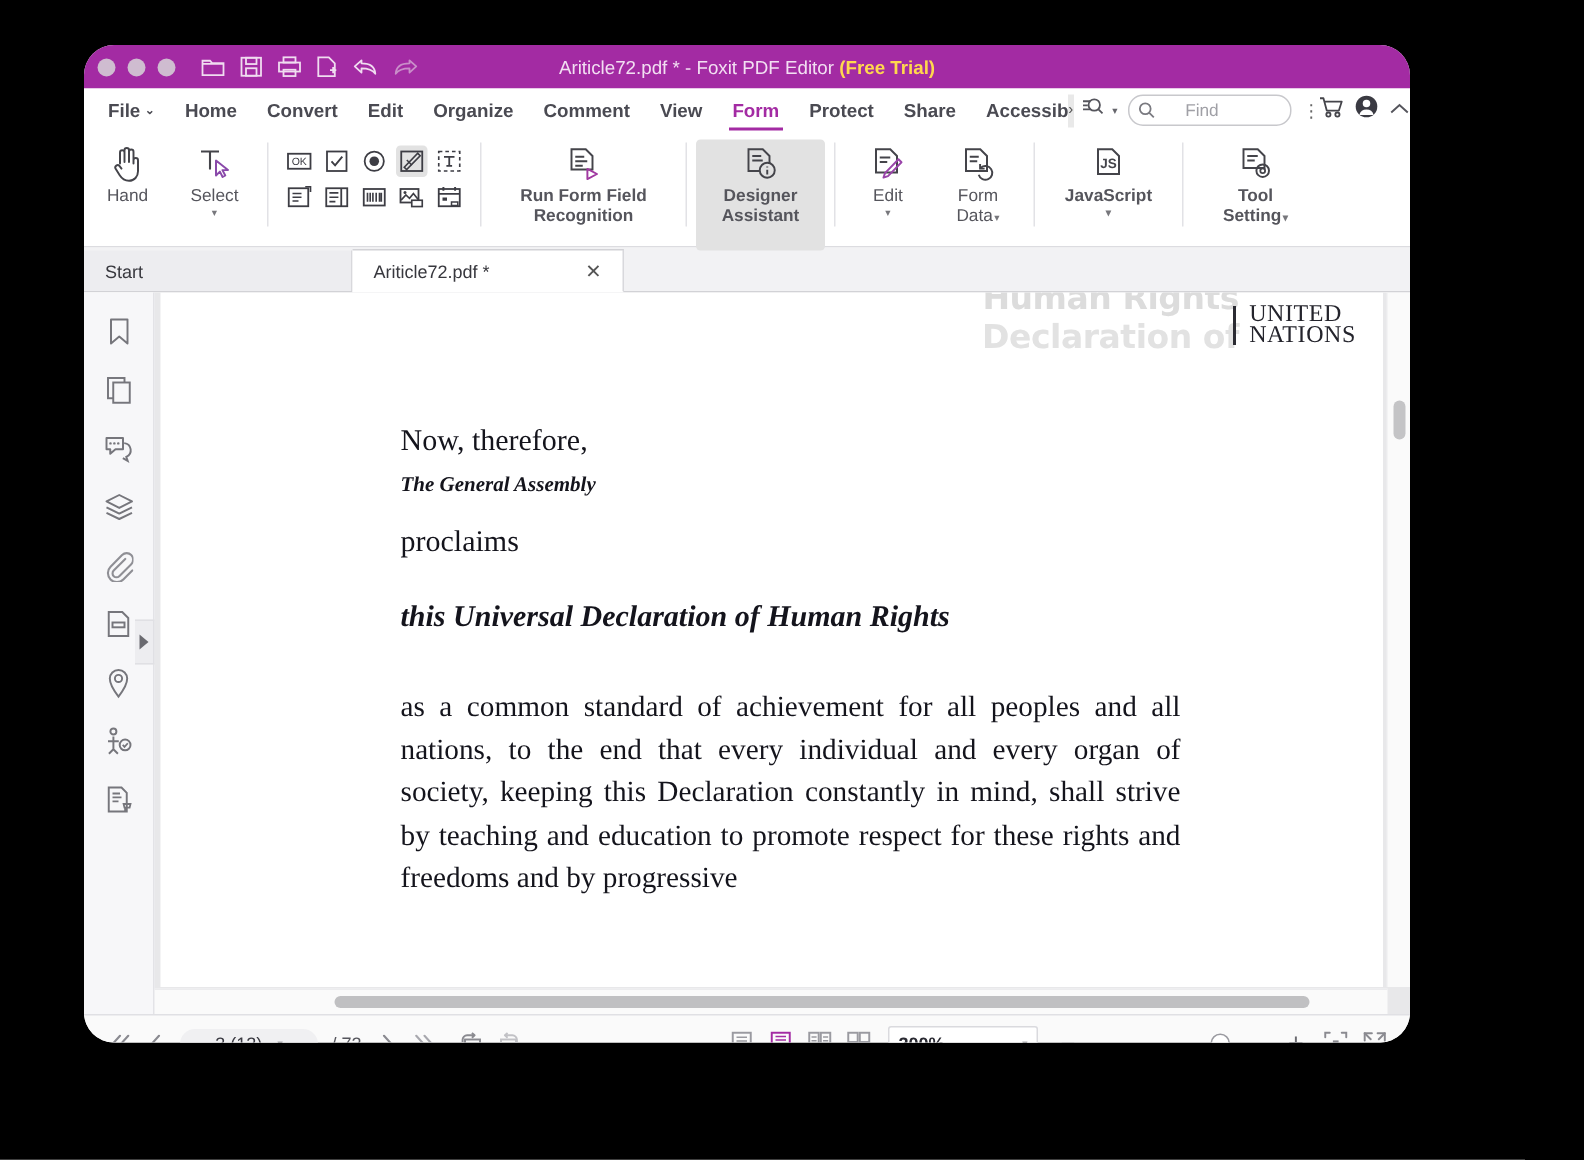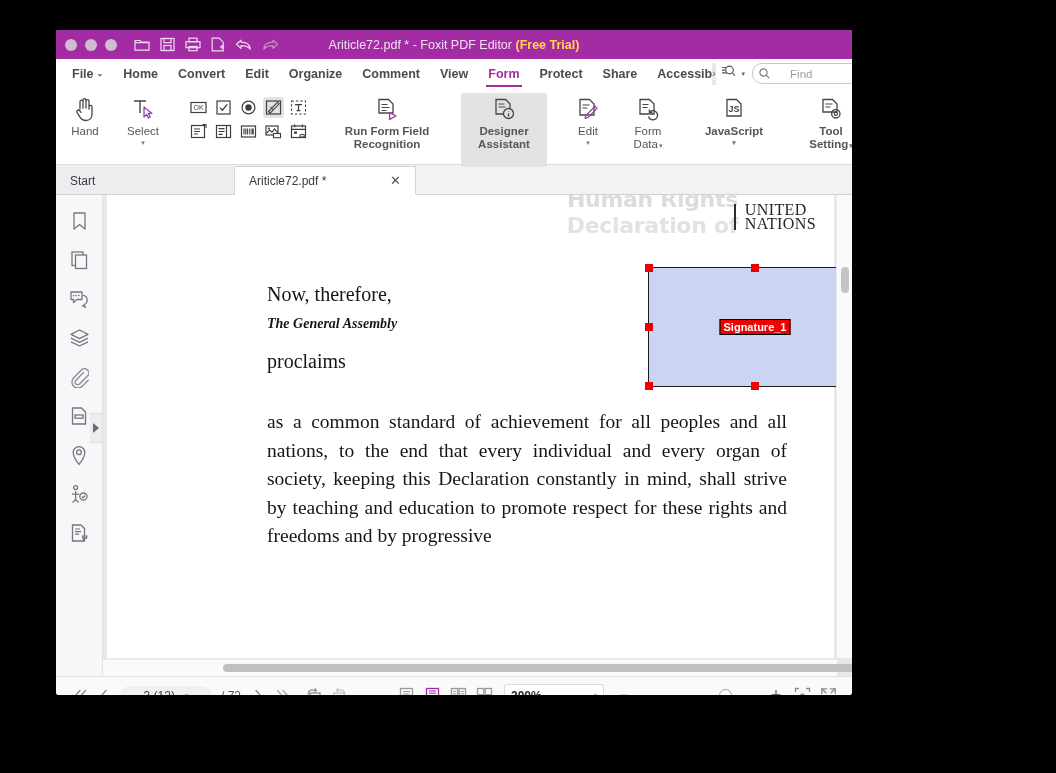--- a/index.html
+++ b/index.html
@@ -1,19 +1,19 @@
 <!DOCTYPE html>
 <html><head>
 <meta charset="utf-8">
 <style>
   html,body{margin:0;padding:0;background:#000;}
   body{width:1056px;height:773px;font-family:"Liberation Sans",sans-serif;overflow:hidden;}
 
-  #app{position:absolute;left:56px;top:30px;width:796px;height:665px;background:#ffffff;
-       border-radius:3px;overflow:hidden;box-shadow:0 6px 26px rgba(0,0,0,.55);}
+  #app{position:absolute;left:56px;top:30px;width:884px;height:665px;background:#ffffff;
+       border-radius:20px;overflow:hidden;box-shadow:0 6px 26px rgba(0,0,0,.55);}
 
   
   .titlebar{height:29px;background:#A32BA3;position:relative;display:flex;align-items:center;}
   .wctl{display:flex;gap:8px;margin-left:9px;}
   .wctl i{width:12px;height:12px;border-radius:50%;background:#cfbcd0;display:block;}
   .tbicons{display:flex;gap:10px;margin-left:17px;align-items:center;}
   .tbicons svg{display:block;}
   .titletext{position:absolute;left:0;right:0;text-align:center;font-size:12.5px;color:#f2dff2;pointer-events:none;}
   .titletext .trial{color:#FFD84D;font-weight:bold;}
 
@@ -503,34 +503,24 @@
           <div>
             <div class="txt">UNITED</div>
             <div class="txt">NATIONS</div>
           </div>
         </div>
 
         <div class="doc d-serif">
           <div class="l1">Now, therefore,</div>
           <div class="l2">The General Assembly</div>
           <div class="l3">proclaims</div>
+          <div class="l4">this Universal Declaration of Human Rights</div>
           <div class="para">as a common standard of achievement for all peoples and all nations, to the end that every individual and every organ of society, keeping this Declaration constantly in mind, shall strive by teaching and education to promote respect for these rights and freedoms and by progressive</div>
         </div>
 
-        <div class="sigfield">
-          <span class="handle" style="left:-4px;top:-4px"></span>
-          <span class="handle" style="left:50%;margin-left:-4px;top:-4px"></span>
-          <span class="handle" style="right:-4px;top:-4px"></span>
-          <span class="handle" style="left:-4px;top:50%;margin-top:-4px"></span>
-          <span class="handle" style="right:-4px;top:50%;margin-top:-4px"></span>
-          <span class="handle" style="left:-4px;bottom:-4px"></span>
-          <span class="handle" style="left:50%;margin-left:-4px;bottom:-4px"></span>
-          <span class="handle" style="right:-4px;bottom:-4px"></span>
-          <span class="siglabel">Signature_1</span>
-        </div>
       </div>
 
       <div class="vscroll">
         <div class="vthumb"></div>
       </div>
       <div class="hscroll">
         <div class="hthumb"></div>
       </div>
     </div>
   </div>

